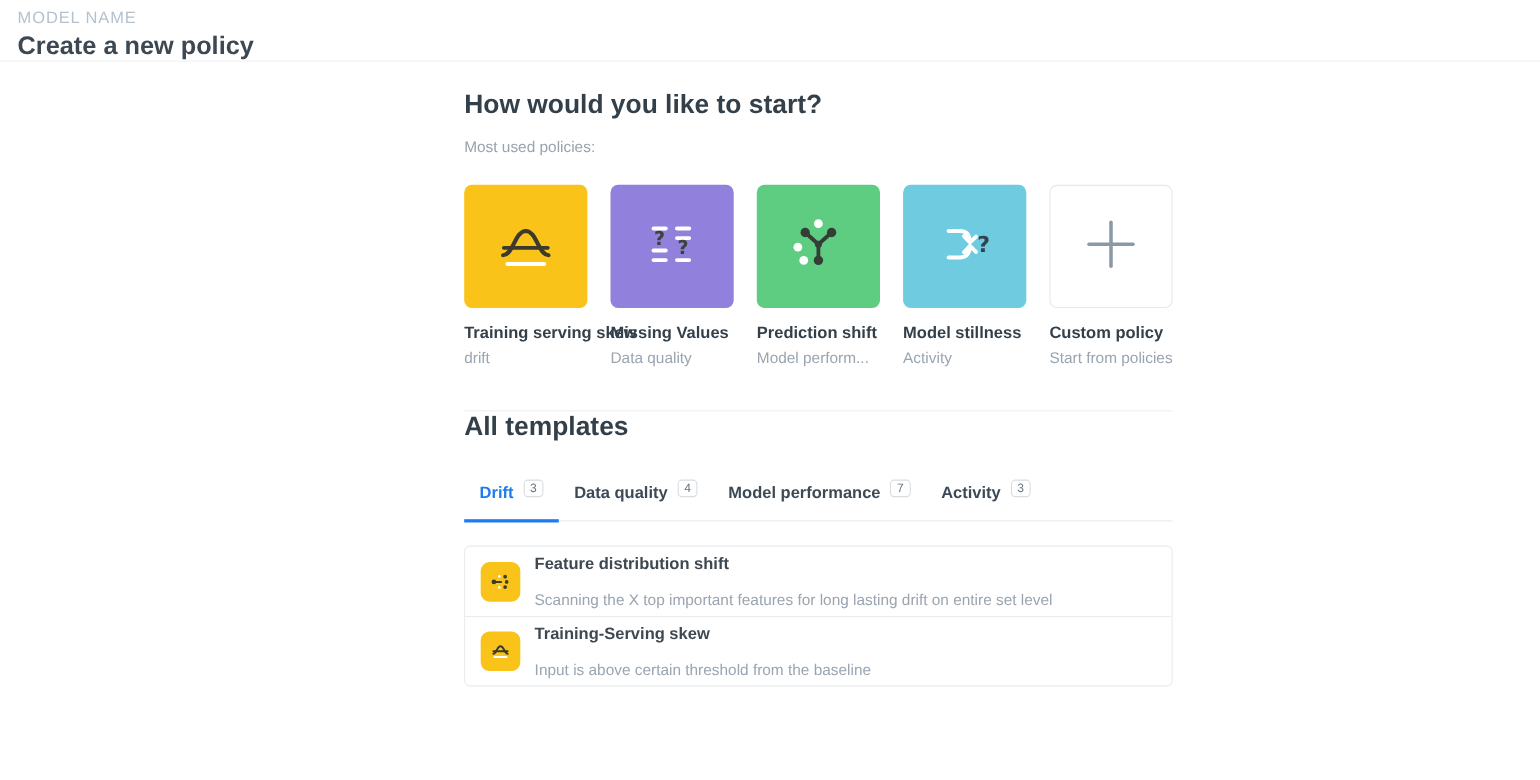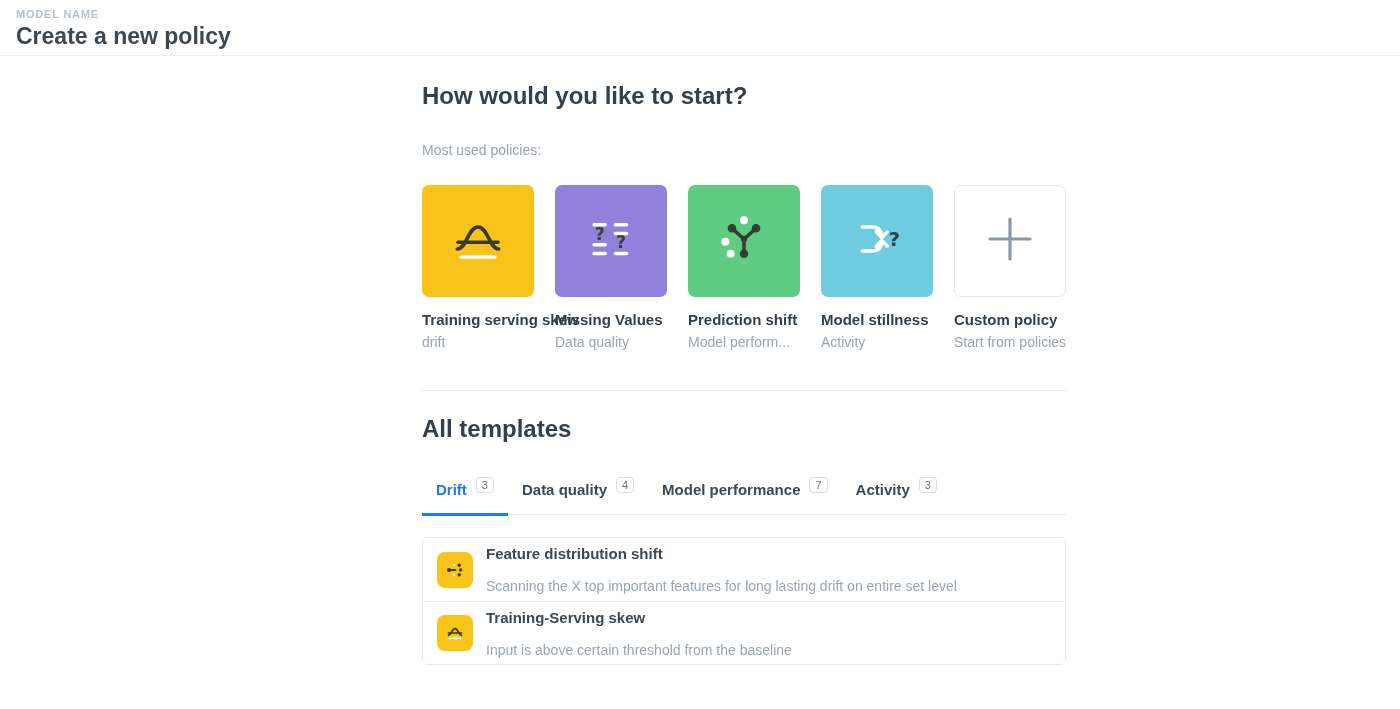--- a/index.html
+++ b/index.html
@@ -1,44 +1,44 @@
 <!DOCTYPE html>
 <html><head>
 <meta charset="utf-8">
 <style>
   * { margin:0; padding:0; box-sizing:border-box; }
   html,body { width:1400px; height:709px; background:#ffffff; overflow:hidden;
     font-family:"Liberation Sans","DejaVu Sans",sans-serif; }
 
   
   .top-header { height:56px; padding:8px 0 0 16px; border-bottom:1px solid #eef1f3; }
-  .eyebrow { font-size:11px; letter-spacing:.8px; color:#b5c2ce; font-weight:700; }
+  .eyebrow { font-size:15px; letter-spacing:.8px; color:#b5c2ce; font-weight:400; }
   .page-title { margin-top:3px; font-size:23px; font-weight:700; color:#3d4852; }
 
   
   .content { width:644px; margin-left:422px; }
 
   h1.start-heading { margin-top:26px; font-size:24px; font-weight:700; color:#333f49; }
-  .most-used { margin-top:32px; font-size:14px; color:#98a3ae; }
+  .most-used { margin-top:15px; font-size:14px; color:#98a3ae; }
 
   
   .cards { display:flex; gap:21px; margin-top:27px; }
   .card { width:112px; cursor:pointer; }
   .tile { width:112px; height:112px; border-radius:7px; display:flex; align-items:center; justify-content:center; }
   .tile.yellow { background:#f9c31a; }
   .tile.purple { background:#9180dc; }
   .tile.green  { background:#5ecd81; }
   .tile.blue   { background:#6fcbe0; }
   .tile.outline{ background:#ffffff; border:1px solid #e4e8eb; }
   .card-title { margin-top:14px; font-size:15px; font-weight:700; color:#333f49; white-space:nowrap; }
   .card-sub   { margin-top:6px; font-size:14px; color:#9aa5b0; white-space:nowrap; }
 
   .section-divider { border:none; border-top:1px solid #eceff1; margin-top:40px; }
 
-  h2.templates-heading { margin-top:24px; font-size:24px; font-weight:700; color:#333f49; }
+  h2.templates-heading { font-size:24px; font-weight:700; color:#333f49; }
 
   
   .tabs { display:flex; margin-top:38px; border-bottom:1px solid #e9ecef; }
   .tab { padding:0 14px 16px 14px; font-size:15px; font-weight:700; color:#3d4a55;
          cursor:pointer; display:flex; align-items:flex-start; }
   .tab.active { color:#1f7bf0; border-bottom:3px solid #1f7bf0; margin-bottom:-2px; padding-bottom:14px; }
   .tab-badge { margin-left:9px; position:relative; top:-4px; border:1px solid #d8dde2; border-radius:4px;
          background:#fff; padding:1px 5px; font-size:11px; font-weight:400; color:#66727d; }
 
   

